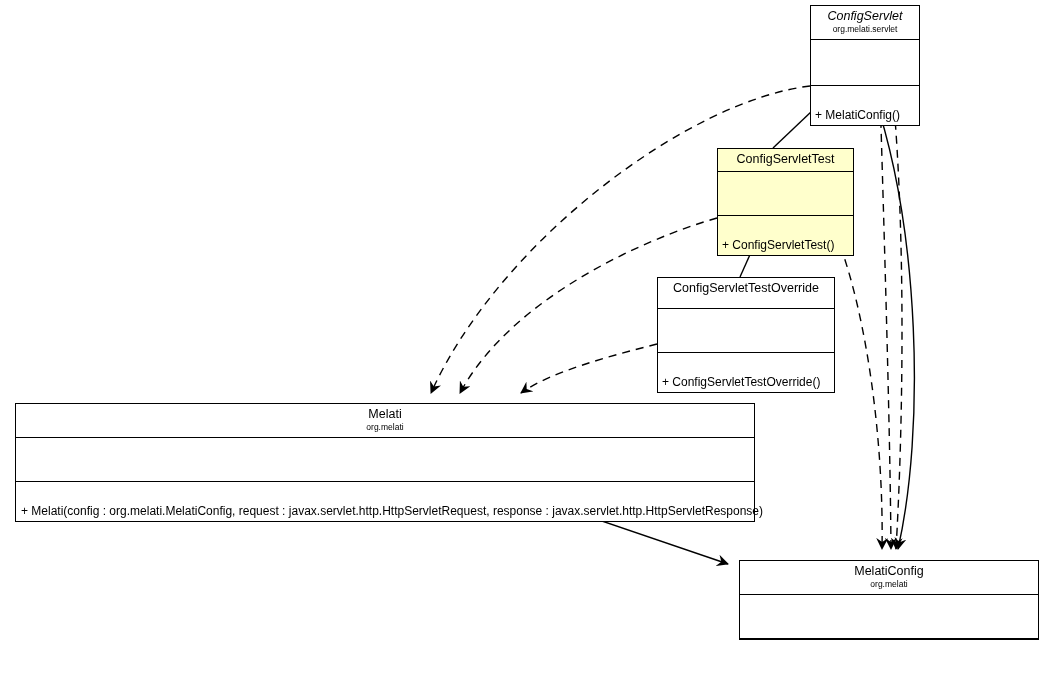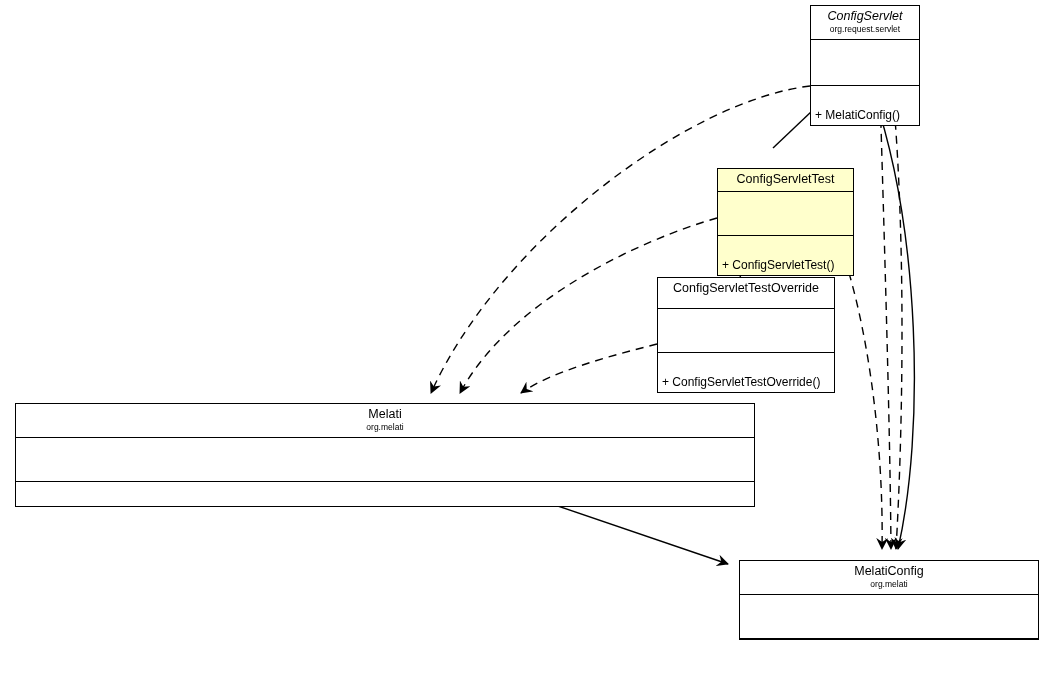--- a/index.html
+++ b/index.html
@@ -108,29 +108,29 @@
     <path d="M 893,94 C 906,240 903,430 896,549" fill="none" stroke="#000000" stroke-width="1.4" stroke-dasharray="8,6" marker-end="url(#open-arrow)"></path>
 
     <path d="M 873,92 C 920,230 925,430 898,549" fill="none" stroke="#000000" stroke-width="1.4" marker-end="url(#solid-arrow)"></path>
 
     <path d="M 549,503 L 728,564" fill="none" stroke="#000000" stroke-width="1.4" marker-end="url(#solid-arrow)"></path>
   </svg>
 
   <div class="uml-class" style="left:810px; top:5px; width:110px;">
     <div class="cls-header">
       <div class="cls-name abstract">ConfigServlet</div>
-      <div class="cls-pkg">org.request.servlet</div>
+      <div class="cls-pkg">org.melati.servlet</div>
     </div>
     <div class="cls-attrs" style="height:25px;"></div>
     <div class="cls-ops">
       <div class="op-line">+ MelatiConfig()</div>
     </div>
   </div>
 
-  <div class="uml-class highlight" style="left:717px; top:148px; width:137px;margin-top:20px;">
+  <div class="uml-class highlight" style="left:717px; top:148px; width:137px;">
     <div class="cls-header" style="padding-bottom:4px;">
       <div class="cls-name">ConfigServletTest</div>
     </div>
     <div class="cls-attrs" style="height:23px;"></div>
     <div class="cls-ops">
       <div class="op-line">+ ConfigServletTest()</div>
     </div>
   </div>
 
   <div class="uml-class" style="left:657px; top:277px; width:178px;">
@@ -143,20 +143,21 @@
     </div>
   </div>
 
   <div class="uml-class" style="left:15px; top:403px; width:740px;">
     <div class="cls-header">
       <div class="cls-name">Melati</div>
       <div class="cls-pkg">org.melati</div>
     </div>
     <div class="cls-attrs" style="height:23px;"></div>
     <div class="cls-ops" style="padding-left:5px;">
+      <div class="op-line">+ Melati(config : org.melati.MelatiConfig, request : javax.servlet.http.HttpServletRequest, response : javax.servlet.http.HttpServletResponse)</div>
     </div>
   </div>
 
   <div class="uml-class" style="left:739px; top:560px; width:300px;">
     <div class="cls-header">
       <div class="cls-name">MelatiConfig</div>
       <div class="cls-pkg">org.melati</div>
     </div>
     <div class="cls-attrs" style="height:23px;"></div>
   </div>

